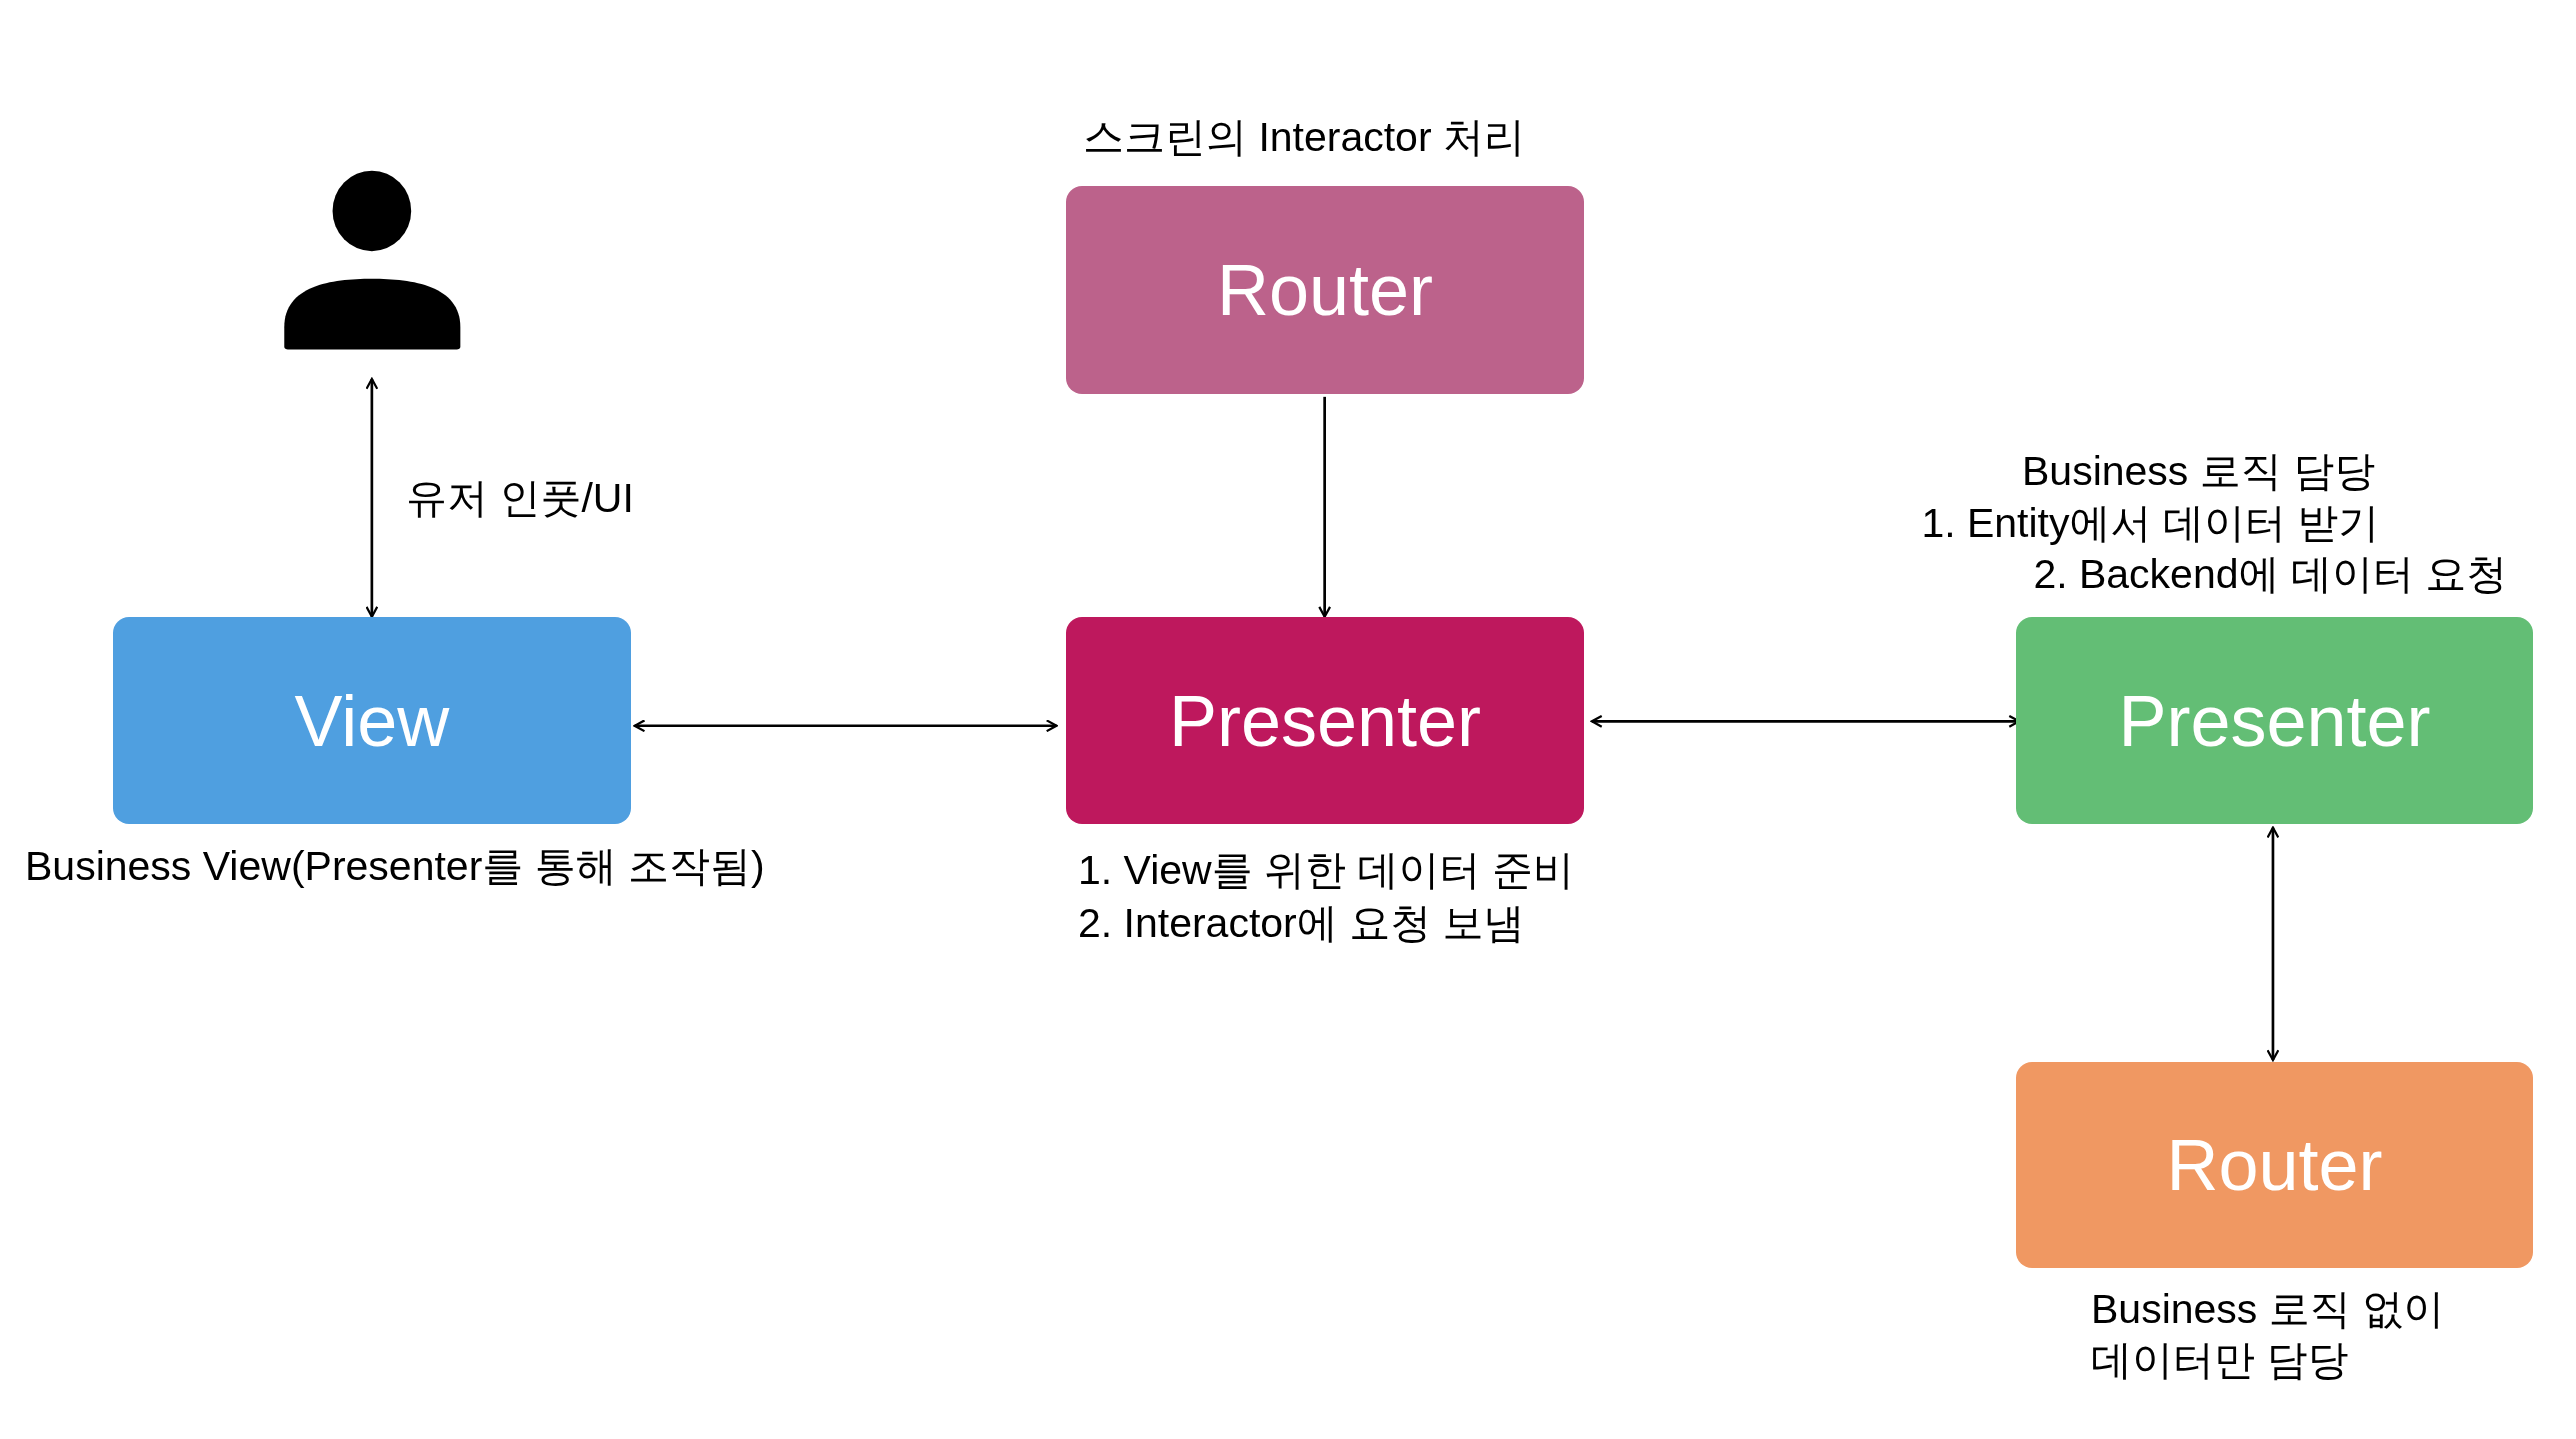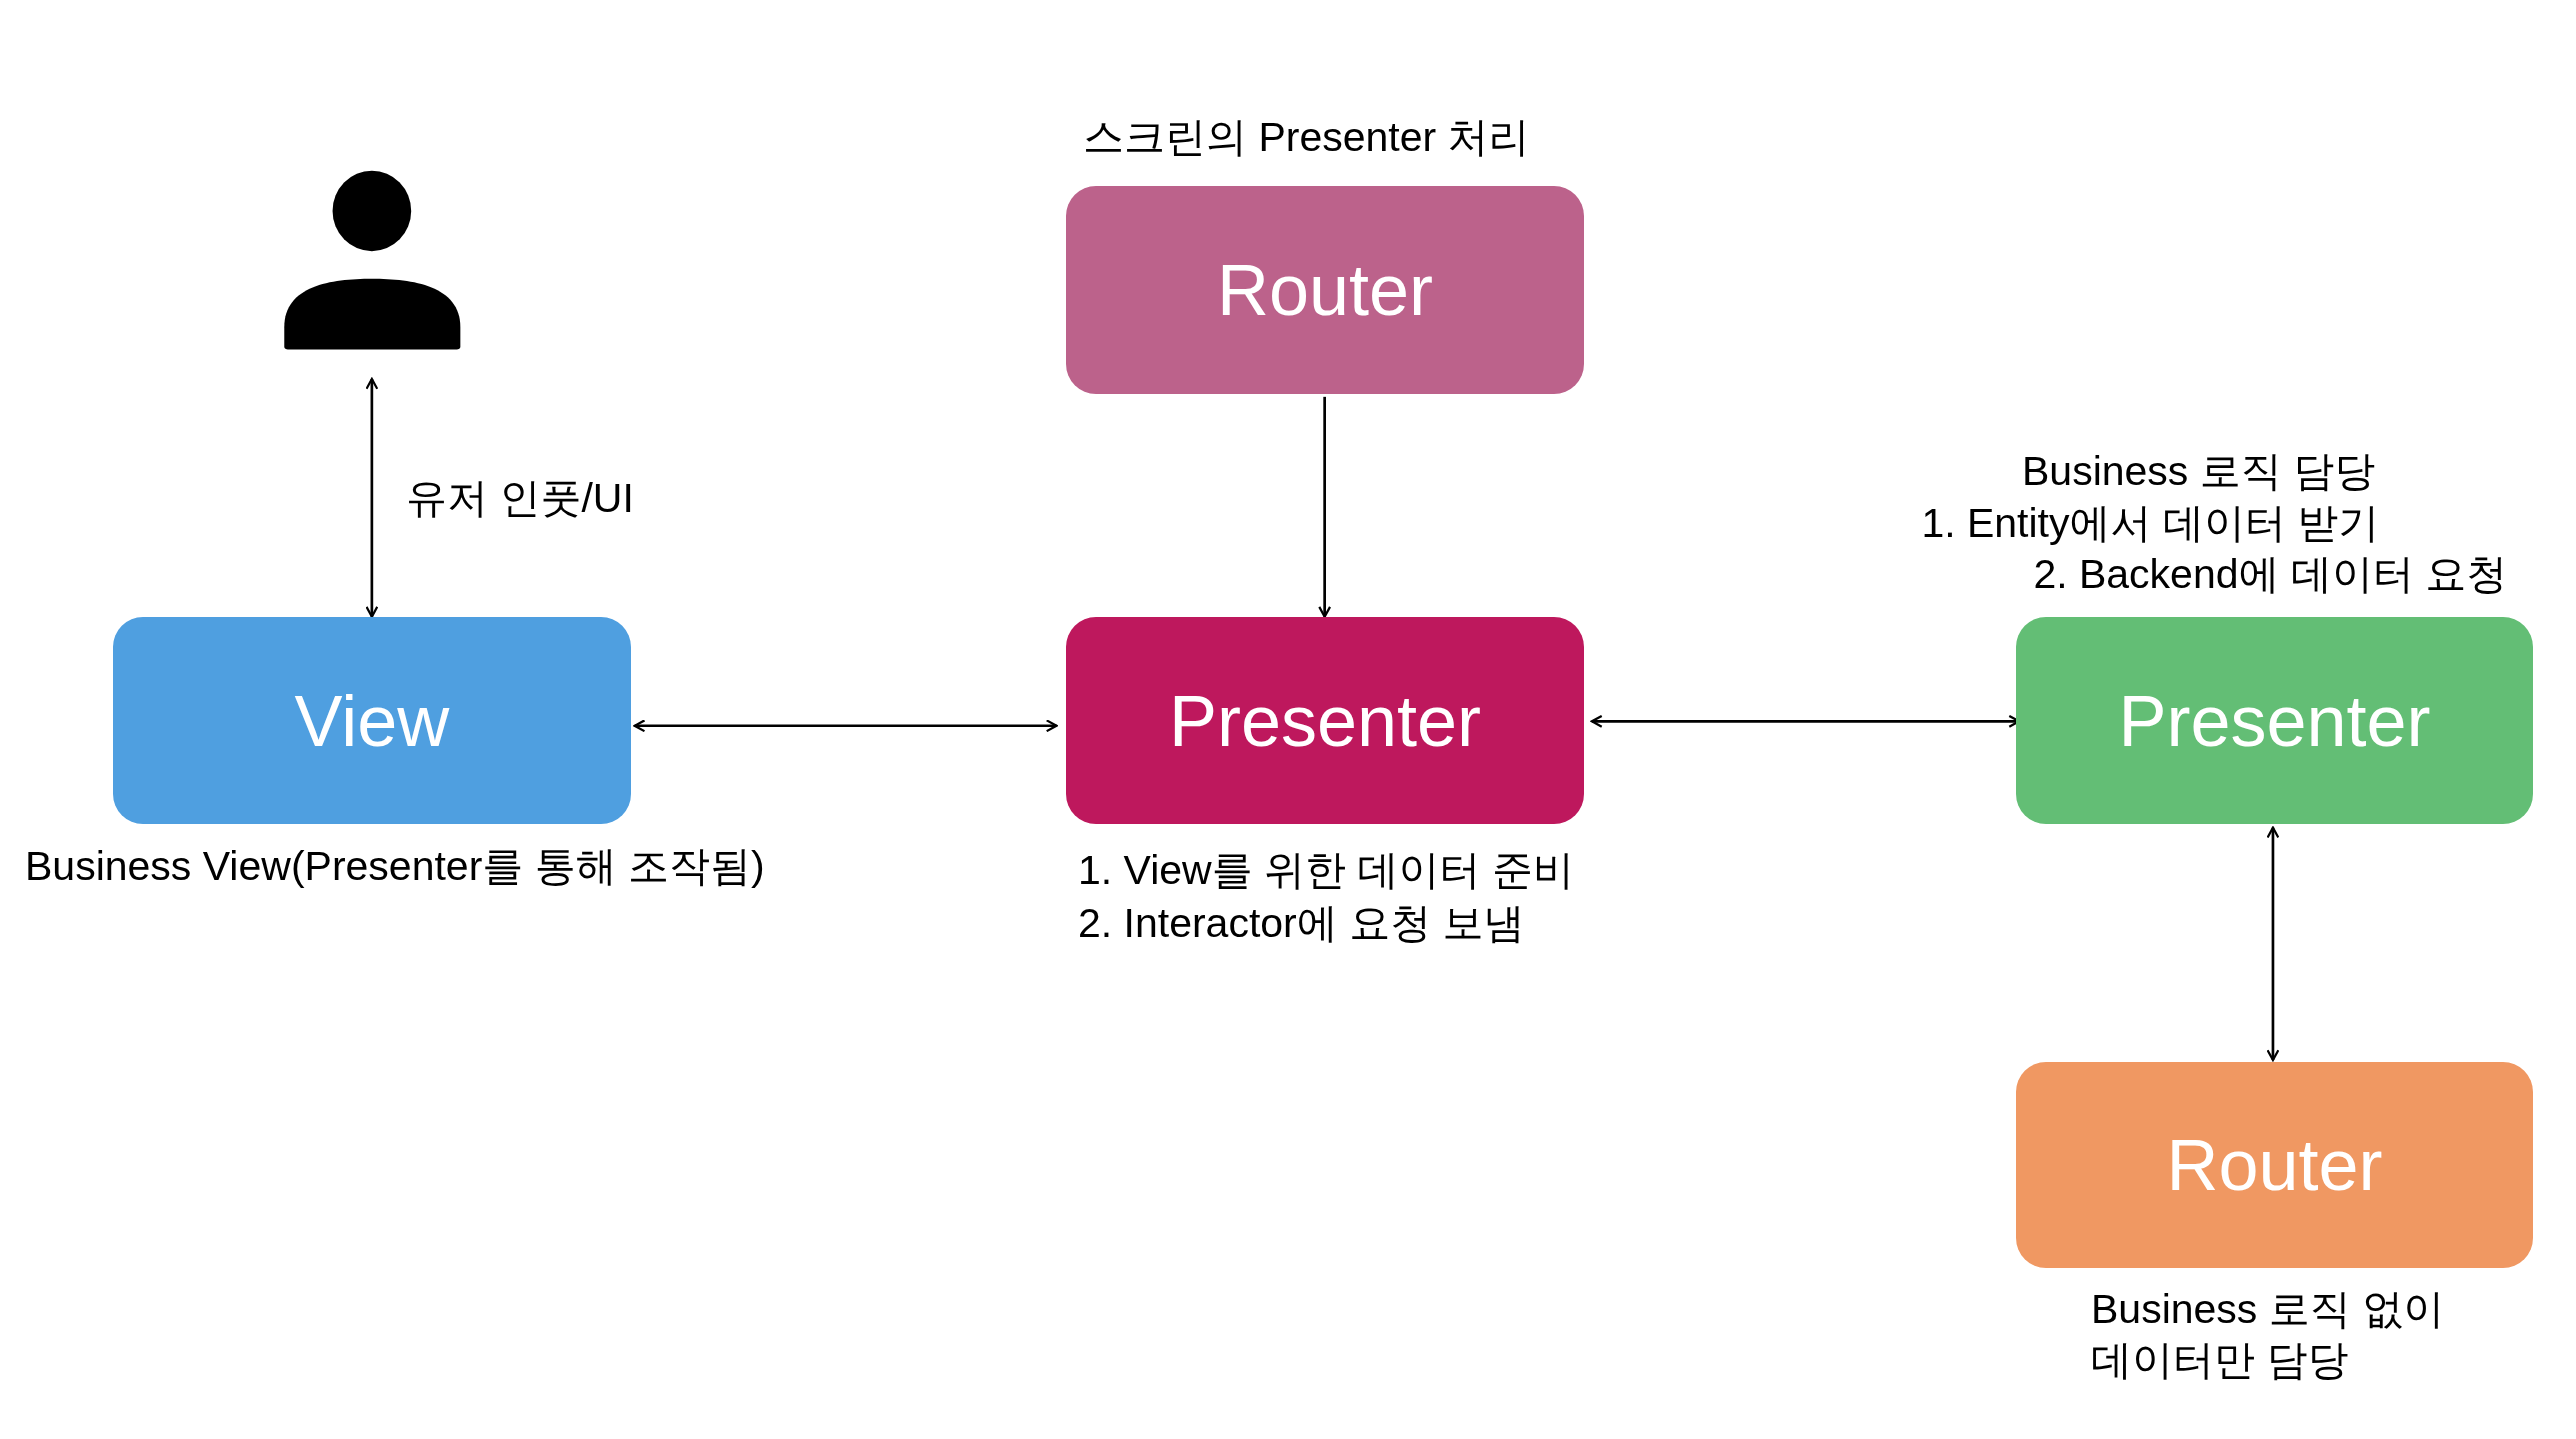--- a/index.html
+++ b/index.html
@@ -1,18 +1,18 @@
 <!DOCTYPE html>
 <html style="font-size:14.3px"><head>
 <meta charset="utf-8">
 <style>
   html, body { margin:0; padding:0; background:#ffffff; }
   body { width:2576px; height:1439px; position:relative; overflow:hidden;
          font-family:"Liberation Sans", "DejaVu Sans", sans-serif; color:#000; }
-  .box { position:absolute; border-radius:30px; display:flex; align-items:center; justify-content:center;
+  .box { position:absolute; border-radius:16px; display:flex; align-items:center; justify-content:center;
          color:#ffffff; font-size:72px; }
   .note { position:absolute; font-size:41px; line-height:52px; white-space:nowrap; color:#000; }
   svg.arrows { position:absolute; left:0; top:0; }
   #person { position:absolute; left:0; top:0; }
 </style>
 </head>
 <body>
 
 <svg id="person" width="2576" height="1439" viewBox="0 0 2882 1610">
   <ellipse cx="416" cy="236" rx="44" ry="45" fill="#000"></ellipse>
@@ -27,21 +27,21 @@
   </defs>
   <line x1="416" y1="424" x2="416" y2="690" stroke="#000" stroke-width="3" marker-start="url(#ah)" marker-end="url(#ah)"></line>
   <line x1="710" y1="812" x2="1182" y2="812" stroke="#000" stroke-width="3" marker-start="url(#ah)" marker-end="url(#ah)"></line>
   <line x1="1482" y1="444" x2="1482" y2="690" stroke="#000" stroke-width="3" marker-end="url(#ah)"></line>
   <line x1="1781" y1="807" x2="2259" y2="807" stroke="#000" stroke-width="3" marker-start="url(#ah)" marker-end="url(#ah)"></line>
   <line x1="2543" y1="926" x2="2543" y2="1186" stroke="#000" stroke-width="3" marker-start="url(#ah)" marker-end="url(#ah)"></line>
 </svg>
 
 <div class="note" style="left:406px; top:472px;">유저 인풋/UI</div>
 
-<div class="note" style="left:1083px; top:111px;">스크린의 Presenter 처리</div>
+<div class="note" style="left:1083px; top:111px;">스크린의 Interactor 처리</div>
 <div class="box" id="router-box" style="left: 1066px; top: 186px; width: 518px; height: 208px; background: rgb(188, 98, 139);">
   <span>Router</span>
 </div>
 
 <div class="box" id="view-box" style="left: 113px; top: 617px; width: 518px; height: 207px; background: rgb(79, 159, 224);">
   <span>View</span>
 </div>
 <div class="note" style="left:25px; top:840px;">Business View(Presenter를 통해 조작됨)</div>
 
 <div class="box" id="presenter-box" style="left: 1066px; top: 617px; width: 518px; height: 207px; background: #be185d;">

